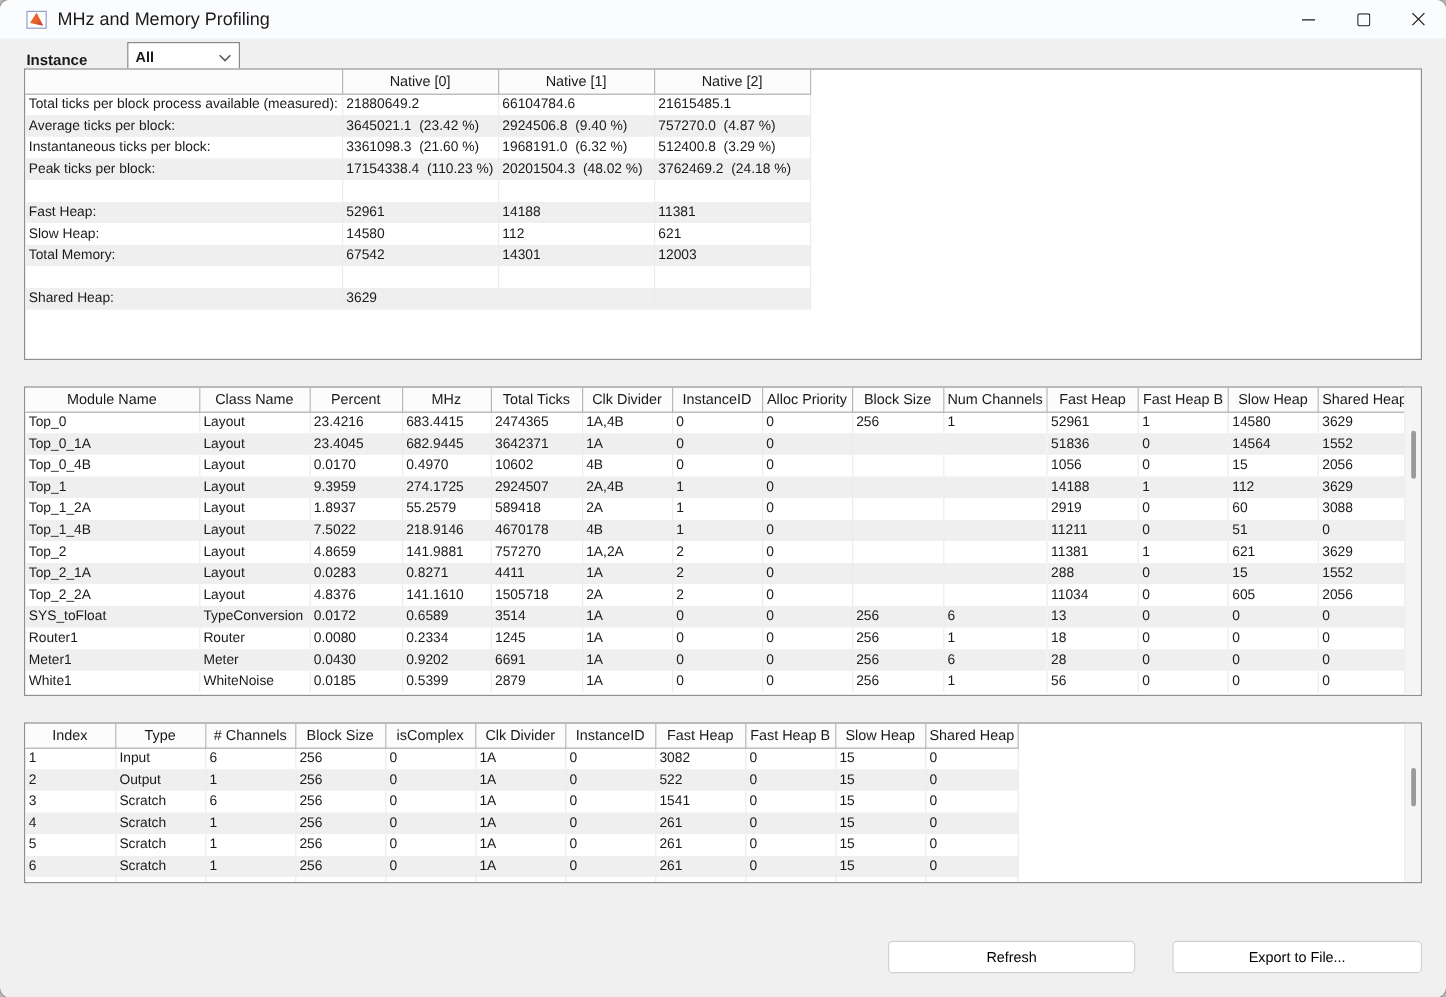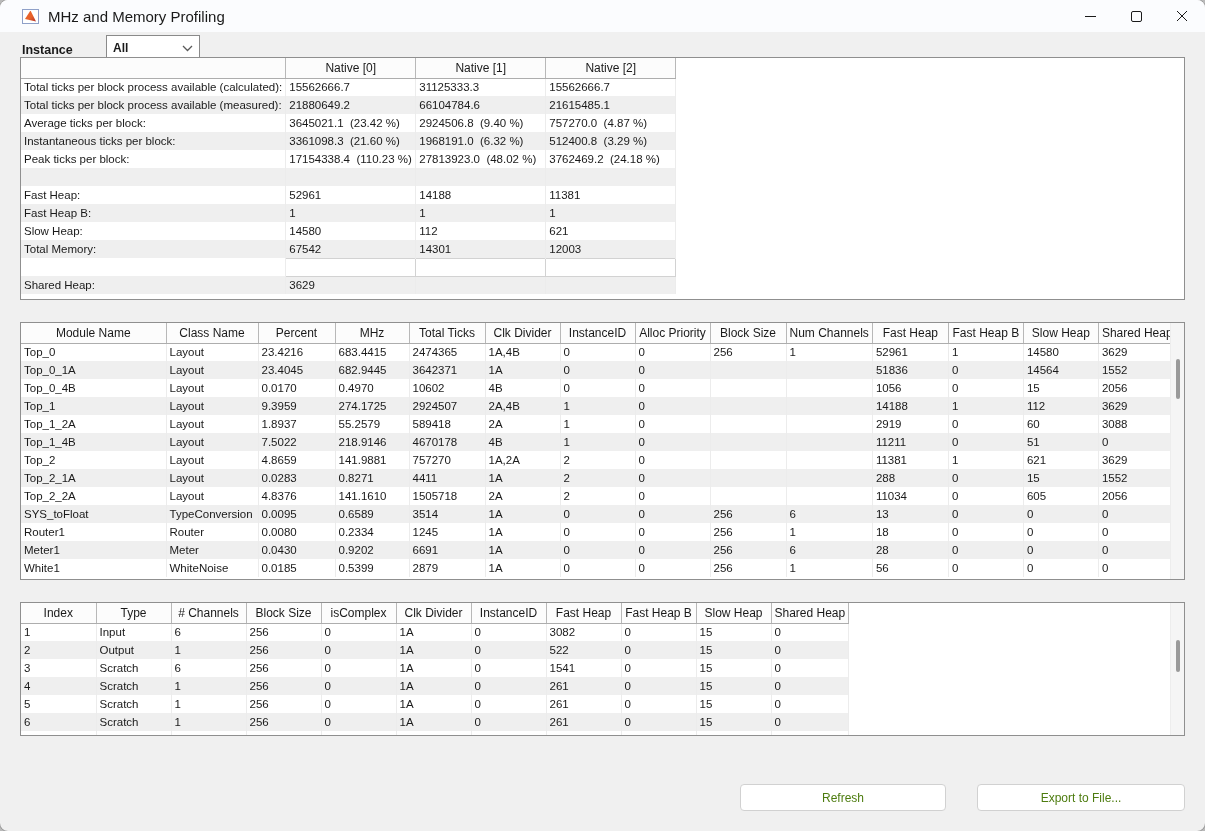--- a/index.html
+++ b/index.html
@@ -65,21 +65,21 @@
     position:absolute; top:0; right:0; bottom:0; width:14px;
     background:#f5f5f5; border-left:1px solid #ededed;
   }
   .vthumb { position:absolute; left:5px; width:4px; background:#9a9a9a; border-radius:2px; }
   #module-panel .vthumb { top:36px; height:40px; }
   #buffer-panel .vthumb { top:37px; height:32px; }
   
   .action-btn {
     position:absolute; top:784px; height:27px; background:#fff;
     border:1px solid #d1d1d1; border-radius:4px; font-size:12px;
-    font-family:"Liberation Sans", sans-serif; color:#4d7c0f;
+    font-family:"Liberation Sans", sans-serif; color:#000000;
   }
   #refresh-btn { left:740px; width:206px; }
   #export-btn  { left:977px; width:208px; }
 </style>
 </head>
 <body>
 
 <div class="window">
 
   <div class="titlebar">
@@ -125,66 +125,54 @@
         <thead>
           <tr>
             <th></th>
             <th>Native [0]</th>
             <th>Native [1]</th>
             <th>Native [2]</th>
           </tr>
         </thead>
         <tbody>
           <tr>
-            <td>Total ticks per block process available (calculated):</td>
-            <td>15562666.7</td>
-            <td>31125333.3</td>
-            <td>15562666.7</td>
-          </tr>
-          <tr>
             <td>Total ticks per block process available (measured):</td>
             <td>21880649.2</td>
             <td>66104784.6</td>
             <td>21615485.1</td>
           </tr>
           <tr>
             <td>Average ticks per block:</td>
             <td>3645021.1  (23.42 %)</td>
             <td>2924506.8  (9.40 %)</td>
             <td>757270.0  (4.87 %)</td>
           </tr>
           <tr>
             <td>Instantaneous ticks per block:</td>
             <td>3361098.3  (21.60 %)</td>
             <td>1968191.0  (6.32 %)</td>
             <td>512400.8  (3.29 %)</td>
           </tr>
           <tr>
             <td>Peak ticks per block:</td>
             <td>17154338.4  (110.23 %)</td>
-            <td>27813923.0  (48.02 %)</td>
+            <td>20201504.3  (48.02 %)</td>
             <td>3762469.2  (24.18 %)</td>
           </tr>
           <tr>
             <td></td>
             <td></td>
             <td></td>
             <td></td>
           </tr>
           <tr>
             <td>Fast Heap:</td>
             <td>52961</td>
             <td>14188</td>
             <td>11381</td>
-          </tr>
-          <tr>
-            <td>Fast Heap B:</td>
-            <td>1</td>
-            <td>1</td>
-            <td>1</td>
           </tr>
           <tr>
             <td>Slow Heap:</td>
             <td>14580</td>
             <td>112</td>
             <td>621</td>
           </tr>
           <tr>
             <td>Total Memory:</td>
             <td>67542</td>
@@ -384,21 +372,21 @@
             <td></td>
             <td></td>
             <td>11034</td>
             <td>0</td>
             <td>605</td>
             <td>2056</td>
           </tr>
           <tr>
             <td>SYS_toFloat</td>
             <td>TypeConversion</td>
-            <td>0.0095</td>
+            <td>0.0172</td>
             <td>0.6589</td>
             <td>3514</td>
             <td>1A</td>
             <td>0</td>
             <td>0</td>
             <td>256</td>
             <td>6</td>
             <td>13</td>
             <td>0</td>
             <td>0</td>

